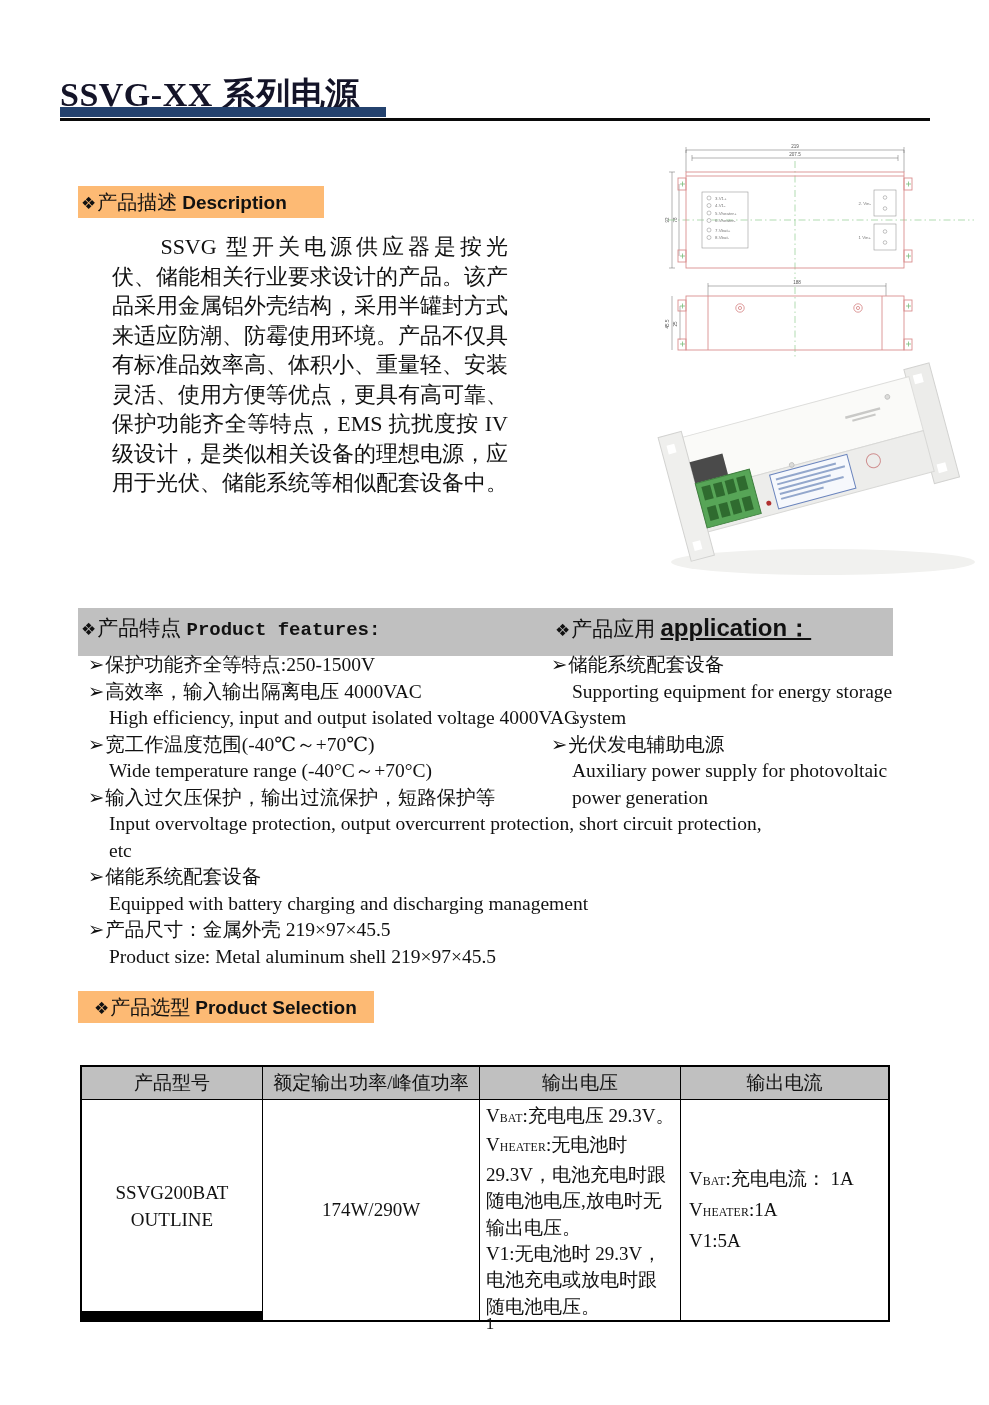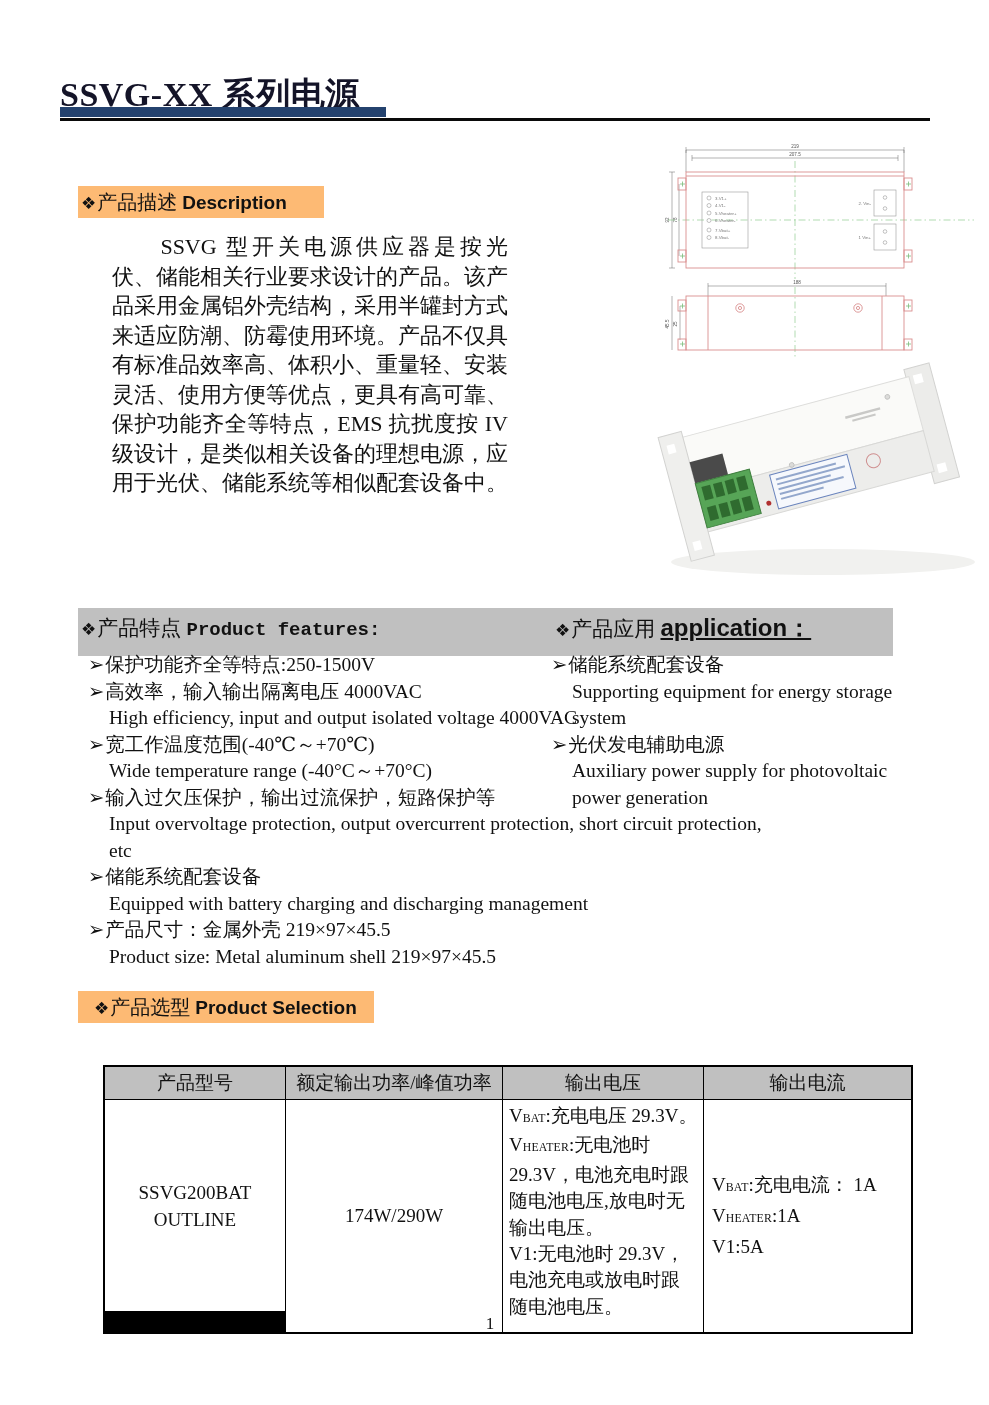--- a/index.html
+++ b/index.html
@@ -45,32 +45,32 @@
 
   .list { font-size:19.5px; line-height:26.5px; }
   .features-list { left:88px; top:652px; width:695px; }
   .app-list { left:551px; top:652px; width:368px; }
   .li-en { padding-left:21px; }
   .bullet { margin-right:1px; }
 
   .sel-head { left:78px; top:991px; width:296px;padding-left:16px; }
 
   .ptable {
-    left:103px; top:1065px; width:810px; border:2px solid #000; background:#000;
+    left:80px; top:1065px; width:810px; border:2px solid #000; background:#000;
     display:grid; grid-template-columns:180px 216px 200px 1fr; grid-auto-rows:auto;
     gap:1px; font-size:19px;
   }
   .ptable .cell { background:#fff; }
   .ptable .th {
     background:#c0c0c0; height:32px; display:flex; align-items:center; justify-content:center;
     font-size:19px;
   }
   .cell-model { height:211px; display:flex; flex-direction:column; align-items:center; justify-content:center; line-height:27px; }
   .cell-power { display:flex; align-items:center; justify-content:center; }
-  .cell-volt  { padding:3px 5px 12px 6px; line-height:26.4px; text-align:left; }
+  .cell-volt  { padding:3px 5px 0 6px; line-height:26.4px; text-align:left; }
   .cell-curr  { display:flex; flex-direction:column; justify-content:center; padding-left:8px; line-height:28px; }
   .subsc { font-size:0.62em; letter-spacing:0.2px; }
 
   .page-num { left:85px; top:1314px; width:810px; text-align:center; font-size:17px; }
 </style>
 </head>
 <body>
 
 <div class="page">
 

